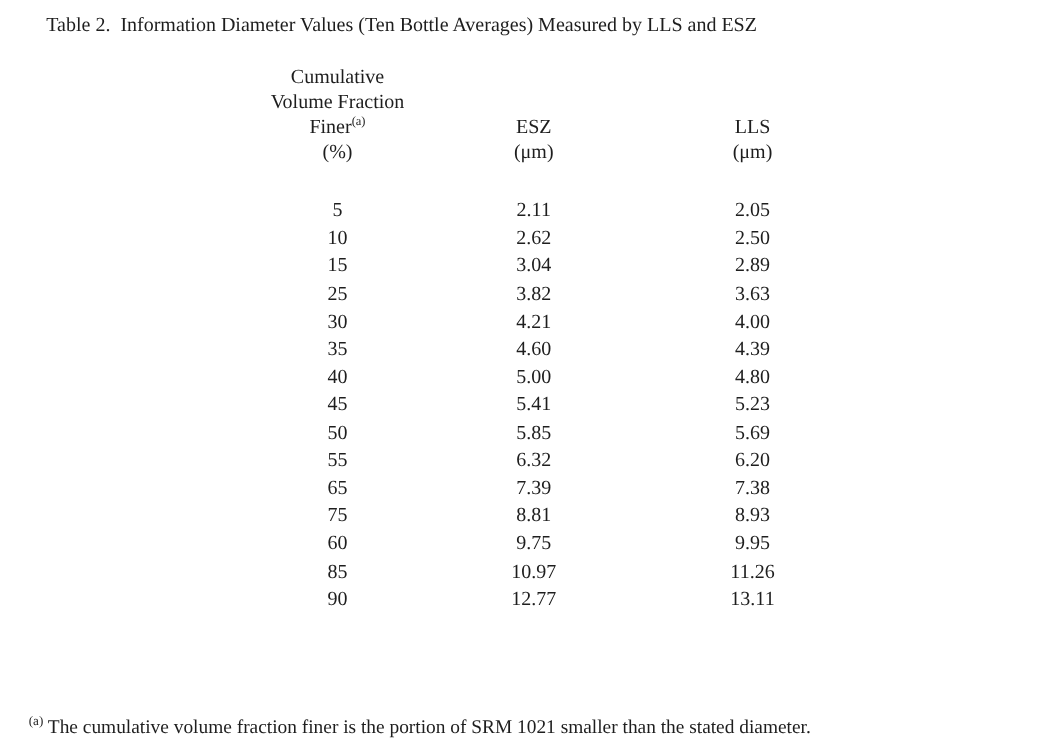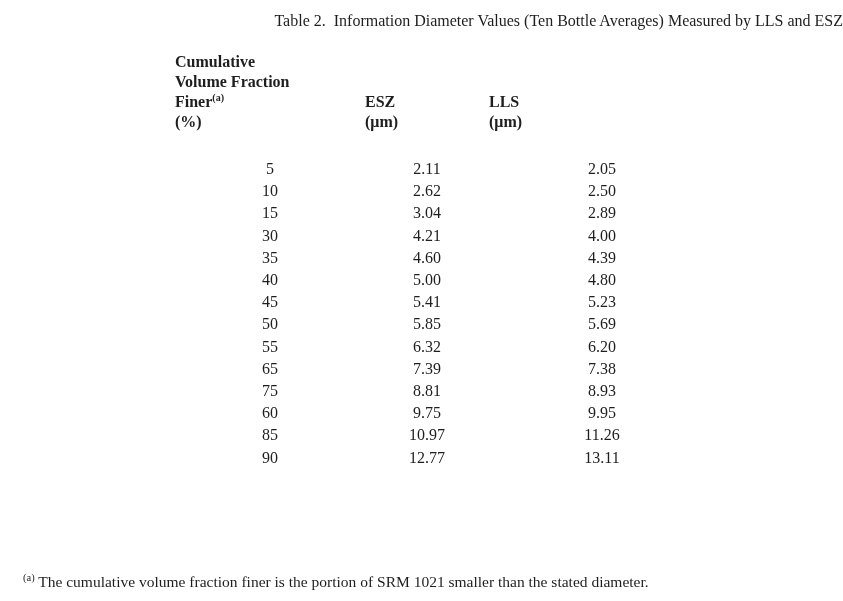--- a/index.html
+++ b/index.html
@@ -14,40 +14,40 @@
     overflow: hidden;
     font-family: "Liberation Serif", "DejaVu Serif", serif;
     color: #1e1e1e;
   }
   .title {
     position: absolute;
     top: 11px;
     left: 0;
     right: 0;
     padding-left: 37px;
-    text-align: right;
+    text-align: left;
     font-size: 16px;
     line-height: 20px;
     white-space: pre;
   }
   table.data {
     position: absolute;
     top: 52px;
     left: 175px;
     border-collapse: collapse;
     table-layout: fixed;
     font-size: 16px;
   }
   col.c1 { width: 190px; }
   col.c2 { width: 124px; }
   col.c3 { width: 226px; }
   th {
-    font-weight: bold;
+    font-weight: normal;
     vertical-align: bottom;
-    text-align: left;
+    text-align: center;
     padding: 0 0 26px 0;
   }
   th div {
     line-height: 20px;
   }
   sup {
     font-size: 10px;
     line-height: 0;
     vertical-align: super;
   }
@@ -110,20 +110,25 @@
     <td>2.50</td>
   </tr>
 
   <tr>
     <td>15</td>
     <td>3.04</td>
     <td>2.89</td>
   </tr>
 
 
+  <tr>
+    <td>25</td>
+    <td>3.82</td>
+    <td>3.63</td>
+  </tr>
 
   <tr>
     <td>30</td>
     <td>4.21</td>
     <td>4.00</td>
   </tr>
 
   <tr>
     <td>35</td>
     <td>4.60</td>

